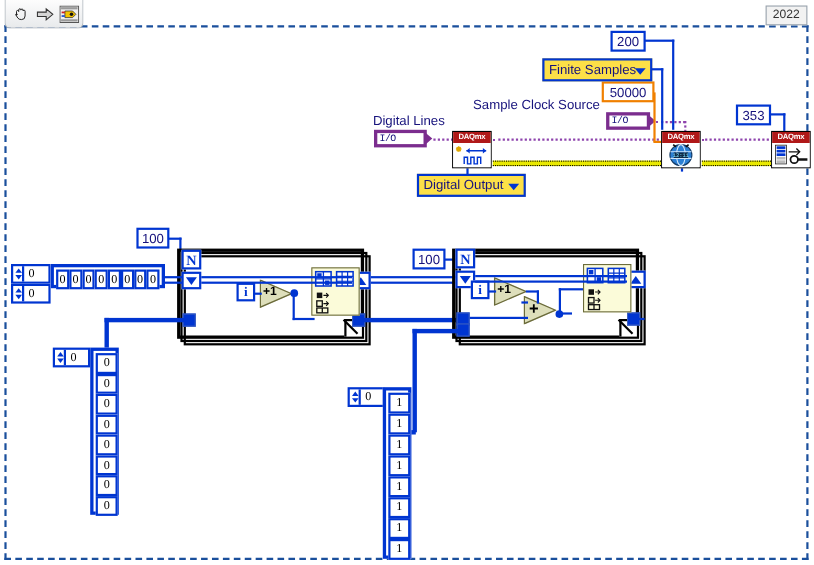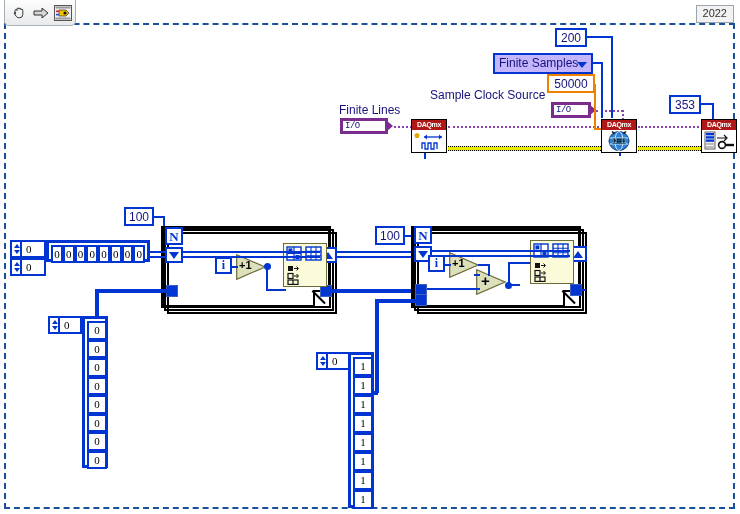--- a/index.html
+++ b/index.html
@@ -111,21 +111,21 @@
     box-sizing: border-box;
     text-align: center;
     white-space: nowrap;
   }
   .num-const.orange {
     border-color: #f08000;
   }
   .ring-const {
     position: absolute;
     border: 2px solid #0035d1;
-    background: #c4b5fd;
+    background: #fde047;
     color: #16127c;
     font-size: 12px;
     line-height: 15px;
     box-sizing: border-box;
     padding: 1px 16px 1px 4px;
     white-space: nowrap;
   }
   .ring-const .arrow {
     position: absolute;
     right: 4px;
@@ -401,39 +401,43 @@
         <rect x="1.5" y="1.5" width="15" height="2" fill="#9a9a9a"></rect>
         <rect x="1.5" y="12.5" width="15" height="2" fill="#9a9a9a"></rect>
         <path d="M5 5 L12 5 L15 8 L12 11 L5 11 Z" fill="#f2c200" stroke="#333" stroke-width="0.7"></path>
         <rect x="2" y="5.5" width="3" height="1.6" fill="#d02020"></rect>
         <rect x="2" y="8.8" width="3" height="1.6" fill="#2050d0"></rect>
         <circle cx="11" cy="8" r="1.6" fill="#111"></circle>
       </svg>
     </div>
   </div>
 
-  <div class="free-label" style="left:339px; top:103px;">Finite Lines</div>
+  <div class="free-label" style="left:339px; top:103px;">Digital Lines</div>
   <div class="free-label" style="left:430px; top:88px;">Sample Clock Source</div>
 
   <div class="io-const" style="left:340px; top:118px; width:48px;">
     <span class="txt">I/O</span>
     <span class="nub"></span>
   </div>
 
   <div class="io-const" style="left:551px; top:102px; width:40px;">
     <span class="txt">I/O</span>
     <span class="nub"></span>
   </div>
 
   <div class="num-const" style="left:555px; top:28px; width:32px; height:19px; line-height:16px;">200</div>
   <div class="num-const orange" style="left:547px; top:74px; width:48px; height:19px; line-height:16px;">50000</div>
   <div class="num-const" style="left:669px; top:95px; width:32px; height:19px; line-height:16px;">353</div>
 
   <div class="ring-const" style="left:493px; top:53px; width:100px; height:21px;">
     <span>Finite Samples</span>
+    <span class="arrow"></span>
+  </div>
+  <div class="ring-const" style="left:379px; top:158px; width:99px; height:21px;">
+    <span>Digital Output</span>
     <span class="arrow"></span>
   </div>
 
   <div class="wire-io" style="left:394px; top:126px; width:18px;"></div>
   <div class="wire-io" style="left:448px; top:126px; width:155px;"></div>
   <div class="wire-io" style="left:638px; top:126px; width:65px;"></div>
 
   <div class="wire-io" style="left:596px; top:110px; width:27px;"></div>
   <div class="wire-io-v" style="left:622px; top:110px; height:10px;"></div>
   <div class="wire-io" style="left:604px; top:120px; width:20px;"></div>

